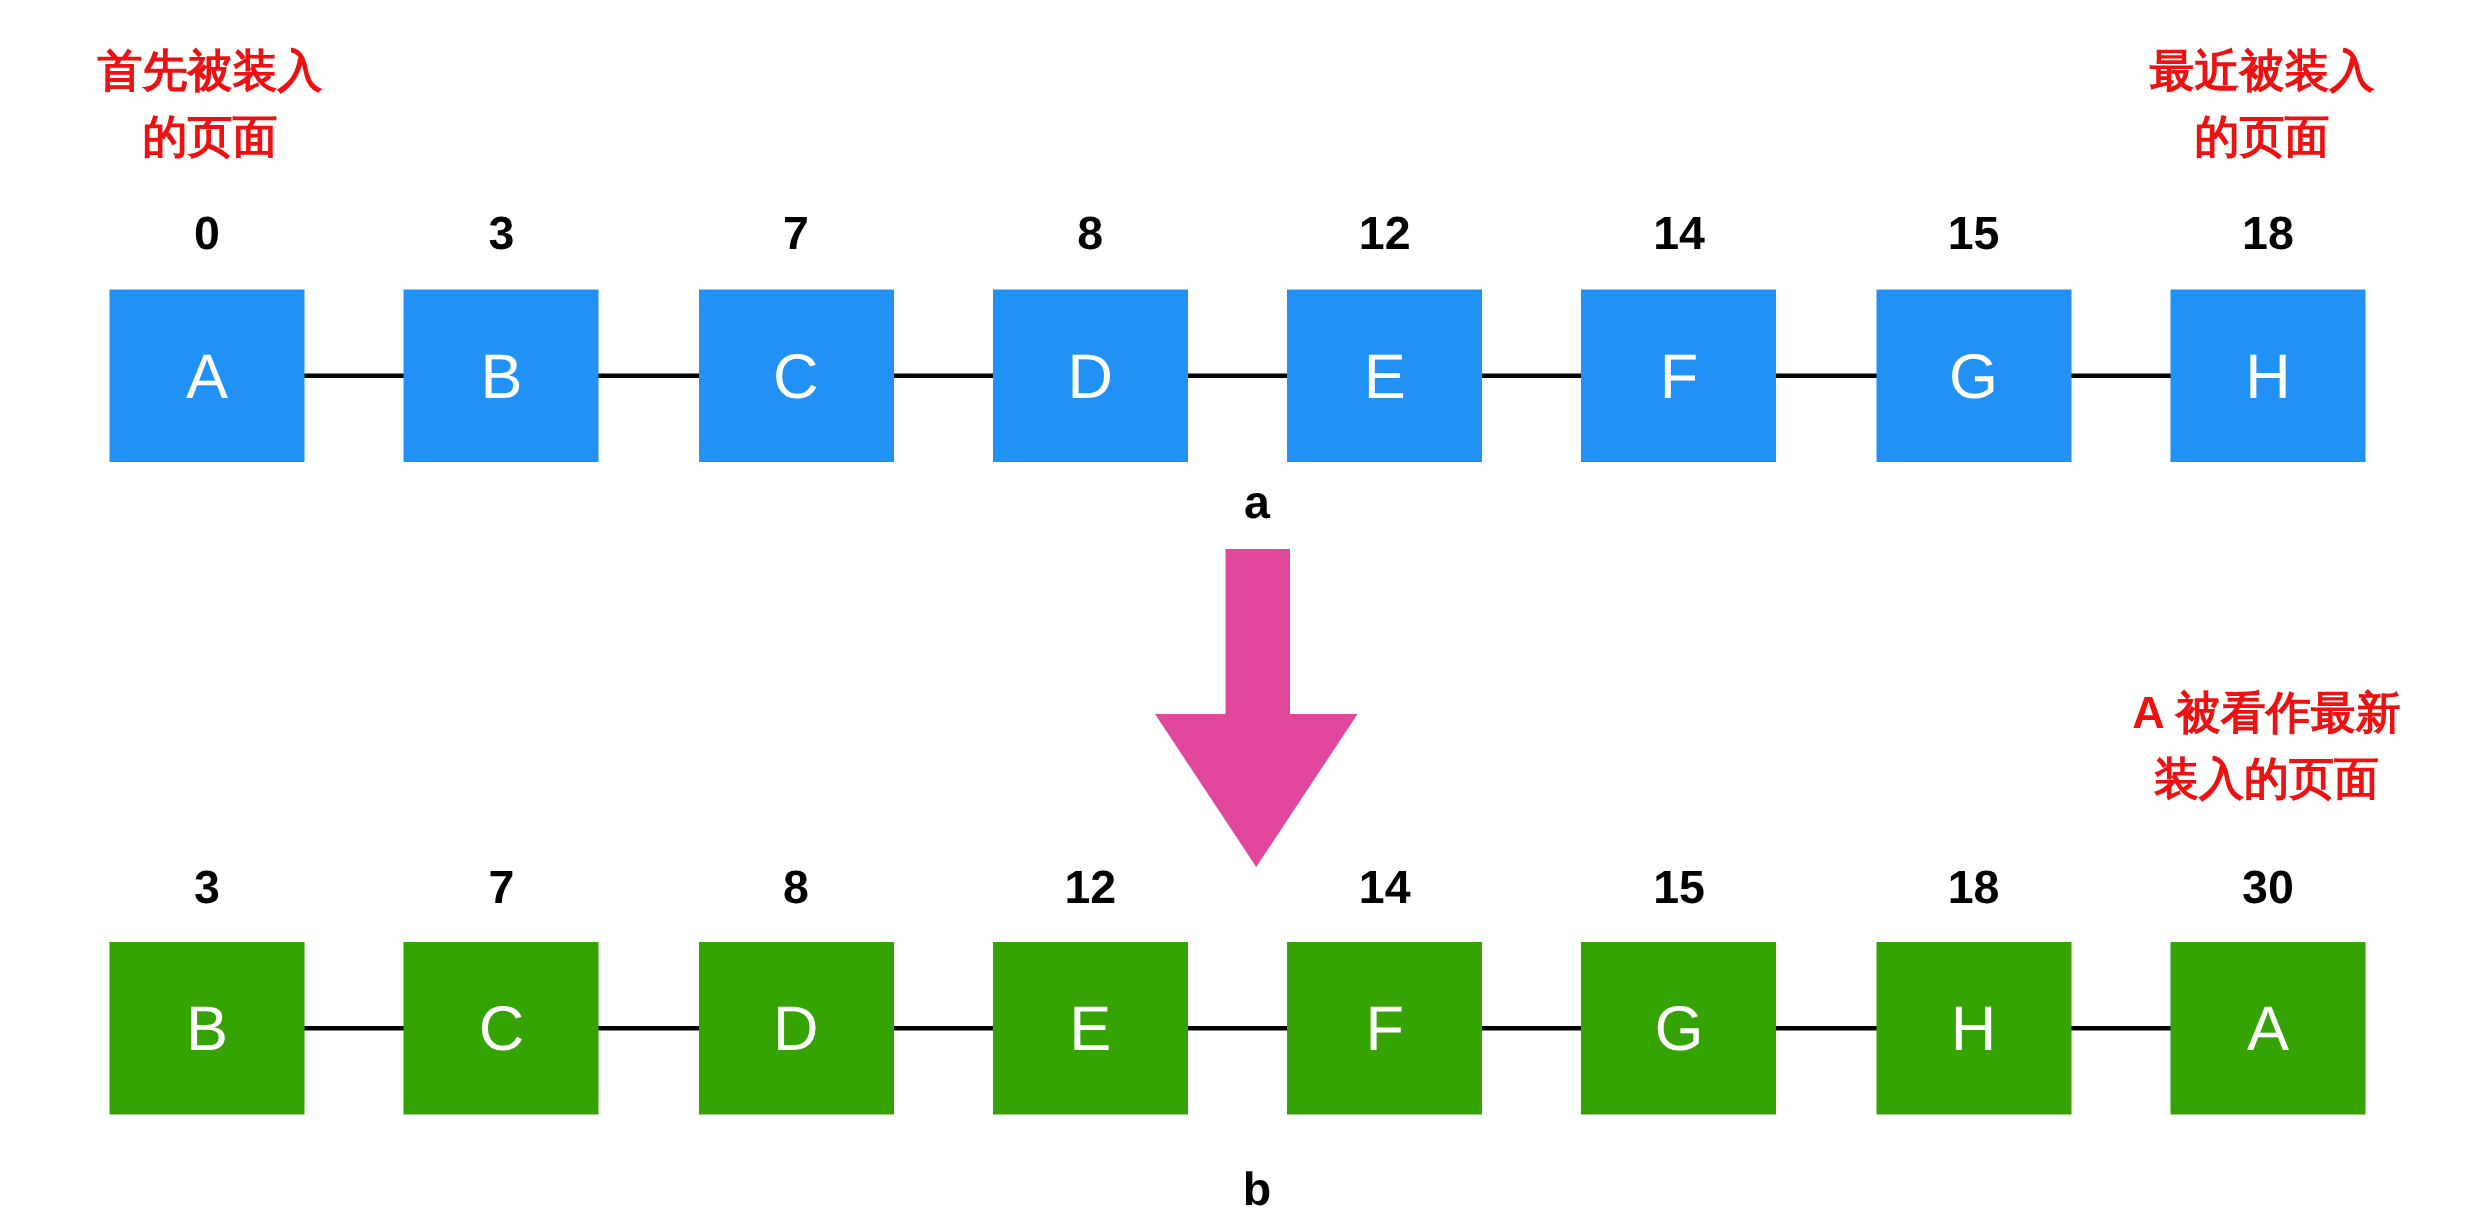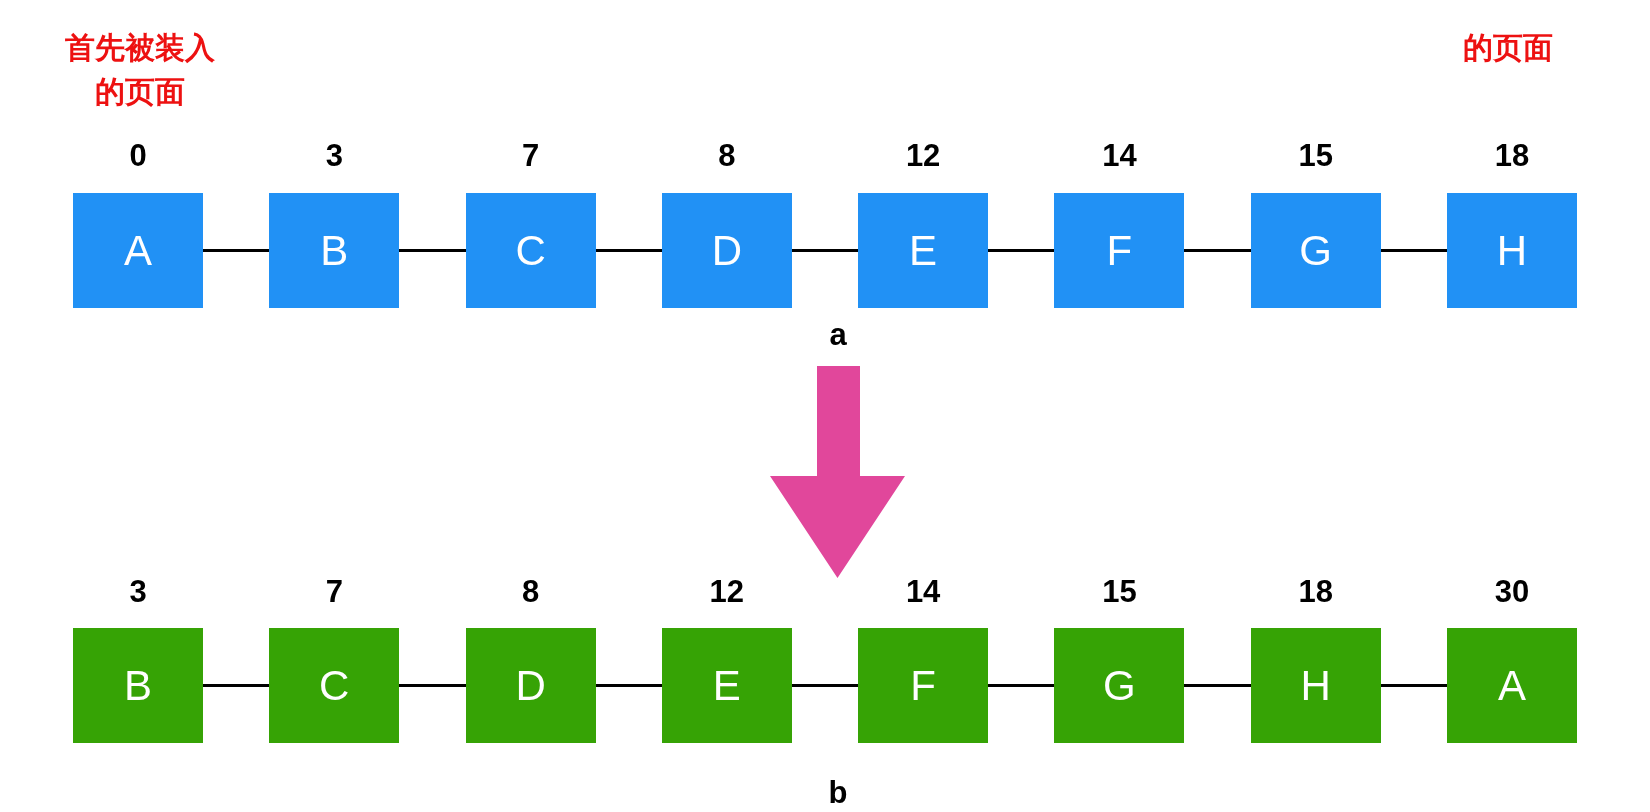--- a/index.html
+++ b/index.html
@@ -42,23 +42,26 @@
 </head>
 <body>
 
 <div class="canvas">
 
   <div class="note note-top-left">
     <div>首先被装入</div>
     <div>的页面</div>
   </div>
   <div class="note note-top-right">
+    <div>最近被装入</div>
     <div>的页面</div>
   </div>
   <div class="note note-mid-right">
+    <div>A 被看作最新</div>
+    <div>装入的页面</div>
   </div>
 
   <div class="chain chain-a">
     <div class="numbers">
       <div class="num">0</div>
       <div class="num">3</div>
       <div class="num">7</div>
       <div class="num">8</div>
       <div class="num">12</div>
       <div class="num">14</div>

